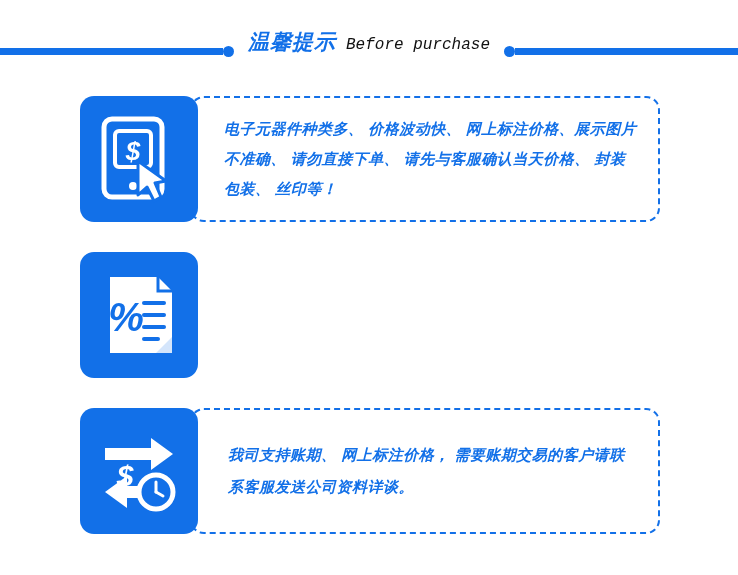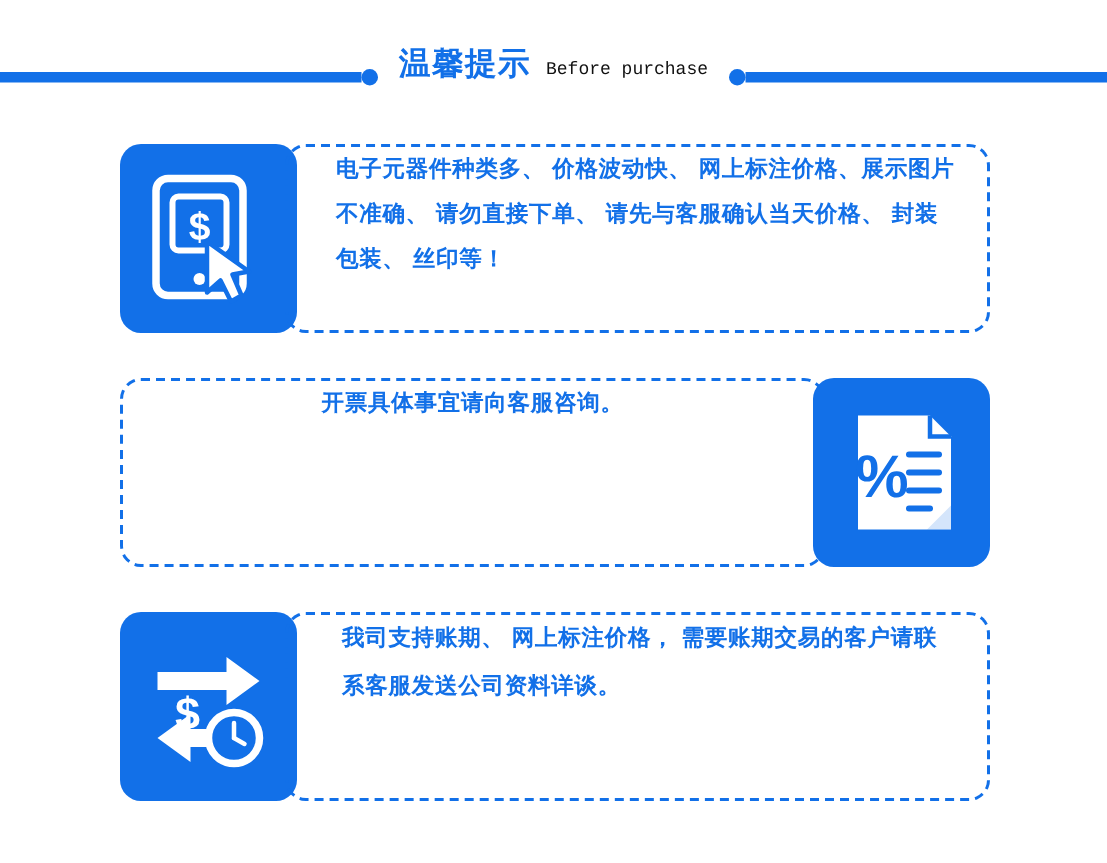--- a/index.html
+++ b/index.html
@@ -10,20 +10,21 @@
     width: 738px;
     height: 575px;
     background: #ffffff;
     font-family: "Liberation Sans", sans-serif;
     overflow: hidden;
   }
   .page {
     position: relative;
     width: 602px;
     height: 575px;
+    font-style: italic;
   }
 
   
   .header {
     position: absolute;
     top: 22px;
     left: 0;
     width: 738px;
     height: 40px;
     display: flex;
@@ -57,21 +58,21 @@
   }
   .title-cn {
     font-size: 21px;
     font-weight: bold;
     color: #1270e8;
     letter-spacing: 1px;
     white-space: nowrap;
   }
   .title-en {
     font-family: "Liberation Mono", monospace;
-    font-size: 12px;
+    font-size: 16px;
     color: #111111;
     white-space: nowrap;
   }
 
   
   .row {
     position: absolute;
     left: 80px;
     width: 580px;
     height: 126px;
@@ -91,20 +92,21 @@
     display: flex;
     align-items: center;
     justify-content: center;
     overflow: hidden;
   }
   .text-box {
     flex: 1 1 auto;
     border: 2px dashed #1270e8;
     border-radius: 14px;
     display: flex;
+    align-items: center;
     box-sizing: border-box;
   }
   .row-1 .text-box { margin-left: -8px; padding: 0 20px 0 32px; }
   .row-2 .text-box { margin-right: -8px; padding: 0 28px; justify-content: center; }
   .row-3 .text-box { margin-left: -8px; padding: 0 20px 0 36px; }
 
   .text-box p {
     margin: 0;
     color: #1270e8;
     font-size: 15px;
@@ -142,23 +144,20 @@
         <circle cx="35" cy="73" r="4" fill="#ffffff"></circle>
         <path d="M40 48 L40 82 L49 74 L56 88 L63 84 L57 70 L68 68 Z" fill="#ffffff" stroke="#1270e8" stroke-width="3" stroke-linejoin="round"></path>
       </svg>
     </div>
     <div class="text-box">
       <p>电子元器件种类多、 价格波动快、 网上标注价格、展示图片不准确、 请勿直接下单、 请先与客服确认当天价格、 封装包装、 丝印等！</p>
     </div>
   </div>
 
   <div class="row row-2">
-    <div class="text-box">
-      <p>开票具体事宜请向客服咨询。</p>
-    </div>
     <div class="icon-box">
       <svg width="86" height="92" viewBox="0 0 86 92">
         <path d="M14 8 H62 L76 22 V84 H14 Z" fill="#ffffff"></path>
         <path d="M62 8 V22 H76" fill="none" stroke="#1270e8" stroke-width="3"></path>
         <path d="M60 84 L76 68 V84 Z" fill="#1270e8" opacity="0.18"></path>
         <g stroke="#1270e8" stroke-width="4" stroke-linecap="round">
           <line x1="48" y1="34" x2="68" y2="34"></line>
           <line x1="48" y1="46" x2="68" y2="46"></line>
           <line x1="48" y1="58" x2="68" y2="58"></line>
           <line x1="48" y1="70" x2="62" y2="70"></line>

